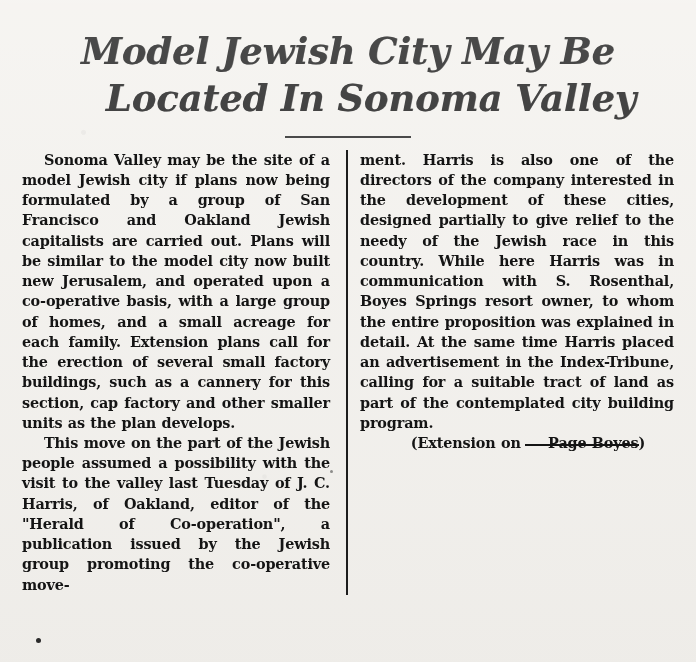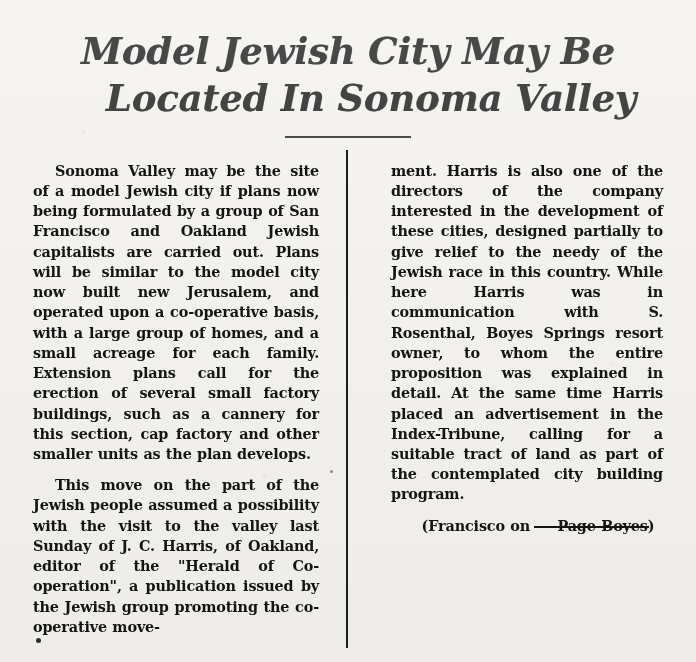--- a/index.html
+++ b/index.html
@@ -76,24 +76,24 @@
     text-align: justify;
     color: #141414;
     letter-spacing: -0.15px;
     word-spacing: 0.5px;
   }
   .col-left {
     padding-right: 16px;
     border-right: 2px solid #1d1d1d;
   }
   .col-right {
-    padding-left: 32px;
+    padding-left: 12px;
   }
   .col p {
-    margin: 11px;
+    margin: 0;
     text-indent: 22px;
   }
   .col p.noindent {
     text-indent: 0;
   }
   .continued {
     text-align: center;
     text-indent: 0;
     margin-top: 2px;
   }
@@ -127,25 +127,25 @@
     <span class="line1">Model Jewish City May Be</span>
     <span class="line2">Located In Sonoma Valley</span>
   </h1>
 
   <div class="rule"></div>
 
   <div class="columns">
 
     <div class="col col-left">
       <p>Sonoma Valley may be the site of a model Jewish city if plans now being formulated by a group of San Francisco and Oakland Jewish capitalists are carried out. Plans will be similar to the model city now built new Jerusalem, and operated upon a co-operative basis, with a large group of homes, and a small acreage for each family. Extension plans call for the erection of several small factory buildings, such as a cannery for this section, cap factory and other smaller units as the plan develops.</p>
-      <p>This move on the part of the Jewish people assumed a possibility with the visit to the valley last Sunday of J. C. Harris, of Oakland, editor of the "Herald of Co-operation", a publication issued by the Jewish group promoting the co-operative move-</p>
+      <p>This move on the part of the Jewish people assumed a possibility with the visit to the valley last Tuesday of J. C. Harris, of Oakland, editor of the "Herald of Co-operation", a publication issued by the Jewish group promoting the co-operative move-</p>
     </div>
 
     <div class="col col-right">
       <p class="noindent">ment. Harris is also one of the directors of the company interested in the development of these cities, designed partially to give relief to the needy of the Jewish race in this country. While here Harris was in communication with S. Rosenthal, Boyes Springs resort owner, to whom the entire proposition was explained in detail. At the same time Harris placed an advertisement in the Index-Tribune, calling for a suitable tract of land as part of the contemplated city building program.</p>
-      <p class="continued"><span>(Francisco on </span><span class="strike">Page Boyes</span><span>)</span></p>
+      <p class="continued"><span>(Extension on </span><span class="strike">Page Boyes</span><span>)</span></p>
     </div>
 
   </div>
 
   <span class="speck s1"></span>
   <span class="speck s2"></span>
 </div>
 
 </body></html>

